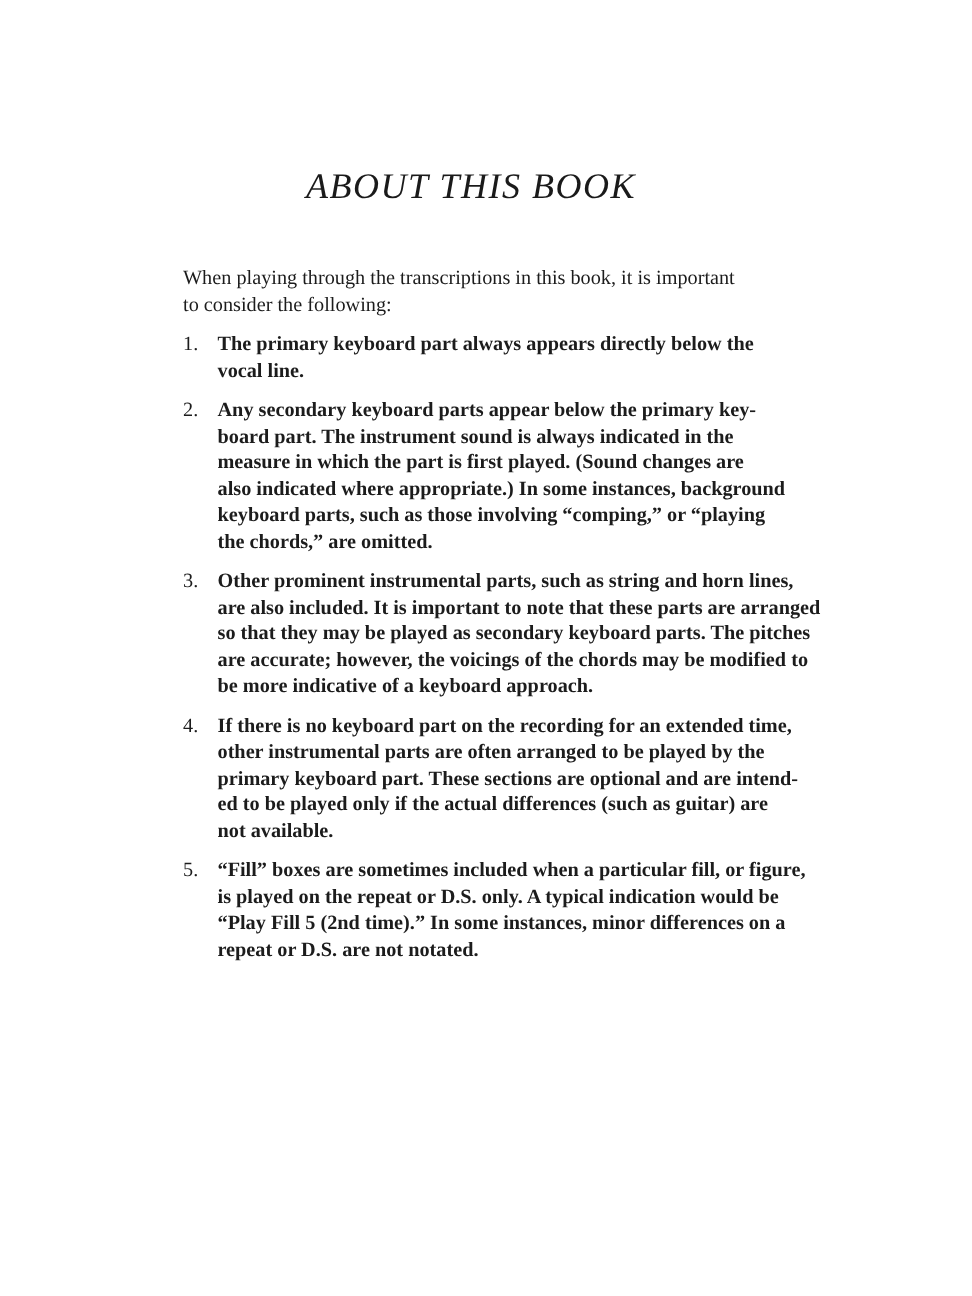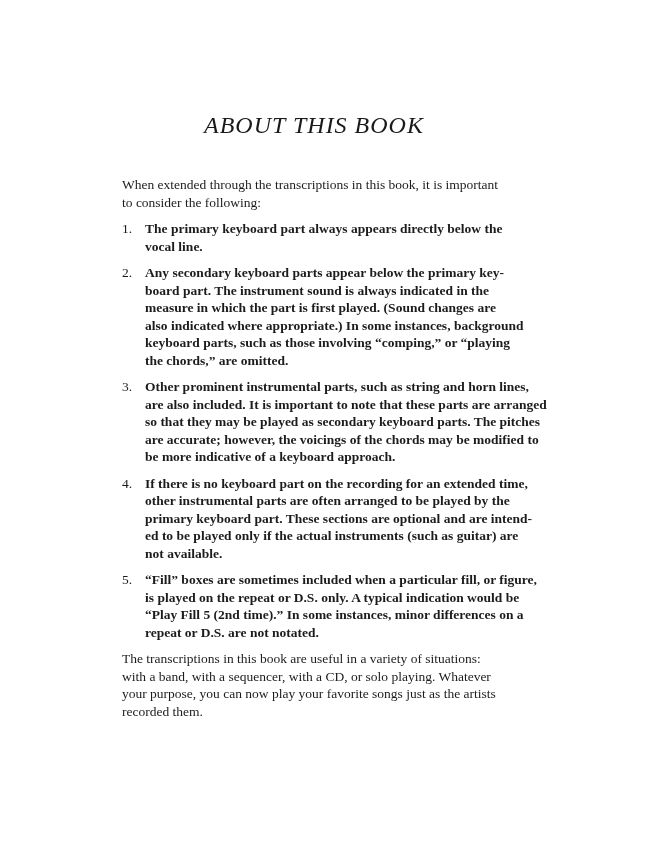--- a/index.html
+++ b/index.html
@@ -63,21 +63,21 @@
     margin-bottom: 0;
   }
 </style>
 </head>
 <body>
 
 <div class="page">
   <h1 class="title">ABOUT THIS BOOK</h1>
 
   <div class="content">
-    <p class="para">When extended through the transcriptions in this book, it is important
+    <p class="para">When playing through the transcriptions in this book, it is important
 to consider the following:</p>
 
     <div class="numbered-list">
       <div class="list-item">
         <span class="num">1.</span>
         <span class="item-text">The primary keyboard part always appears directly below the
 vocal line.</span>
       </div>
       <div class="list-item">
         <span class="num">2.</span>
@@ -94,30 +94,26 @@
 are also included. It is important to note that these parts are arranged
 so that they may be played as secondary keyboard parts. The pitches
 are accurate; however, the voicings of the chords may be modified to
 be more indicative of a keyboard approach.</span>
       </div>
       <div class="list-item">
         <span class="num">4.</span>
         <span class="item-text">If there is no keyboard part on the recording for an extended time,
 other instrumental parts are often arranged to be played by the
 primary keyboard part. These sections are optional and are intend-
-ed to be played only if the actual instruments (such as guitar) are
+ed to be played only if the actual differences (such as guitar) are
 not available.</span>
       </div>
       <div class="list-item">
         <span class="num">5.</span>
         <span class="item-text">“Fill” boxes are sometimes included when a particular fill, or figure,
 is played on the repeat or D.S. only. A typical indication would be
 “Play Fill 5 (2nd time).” In some instances, minor differences on a
 repeat or D.S. are not notated.</span>
       </div>
     </div>
 
-    <p class="para closing">The transcriptions in this book are useful in a variety of situations:
-with a band, with a sequencer, with a CD, or solo playing. Whatever
-your purpose, you can now play your favorite songs just as the artists
-recorded them.</p>
   </div>
 </div>
 
 </body></html>

